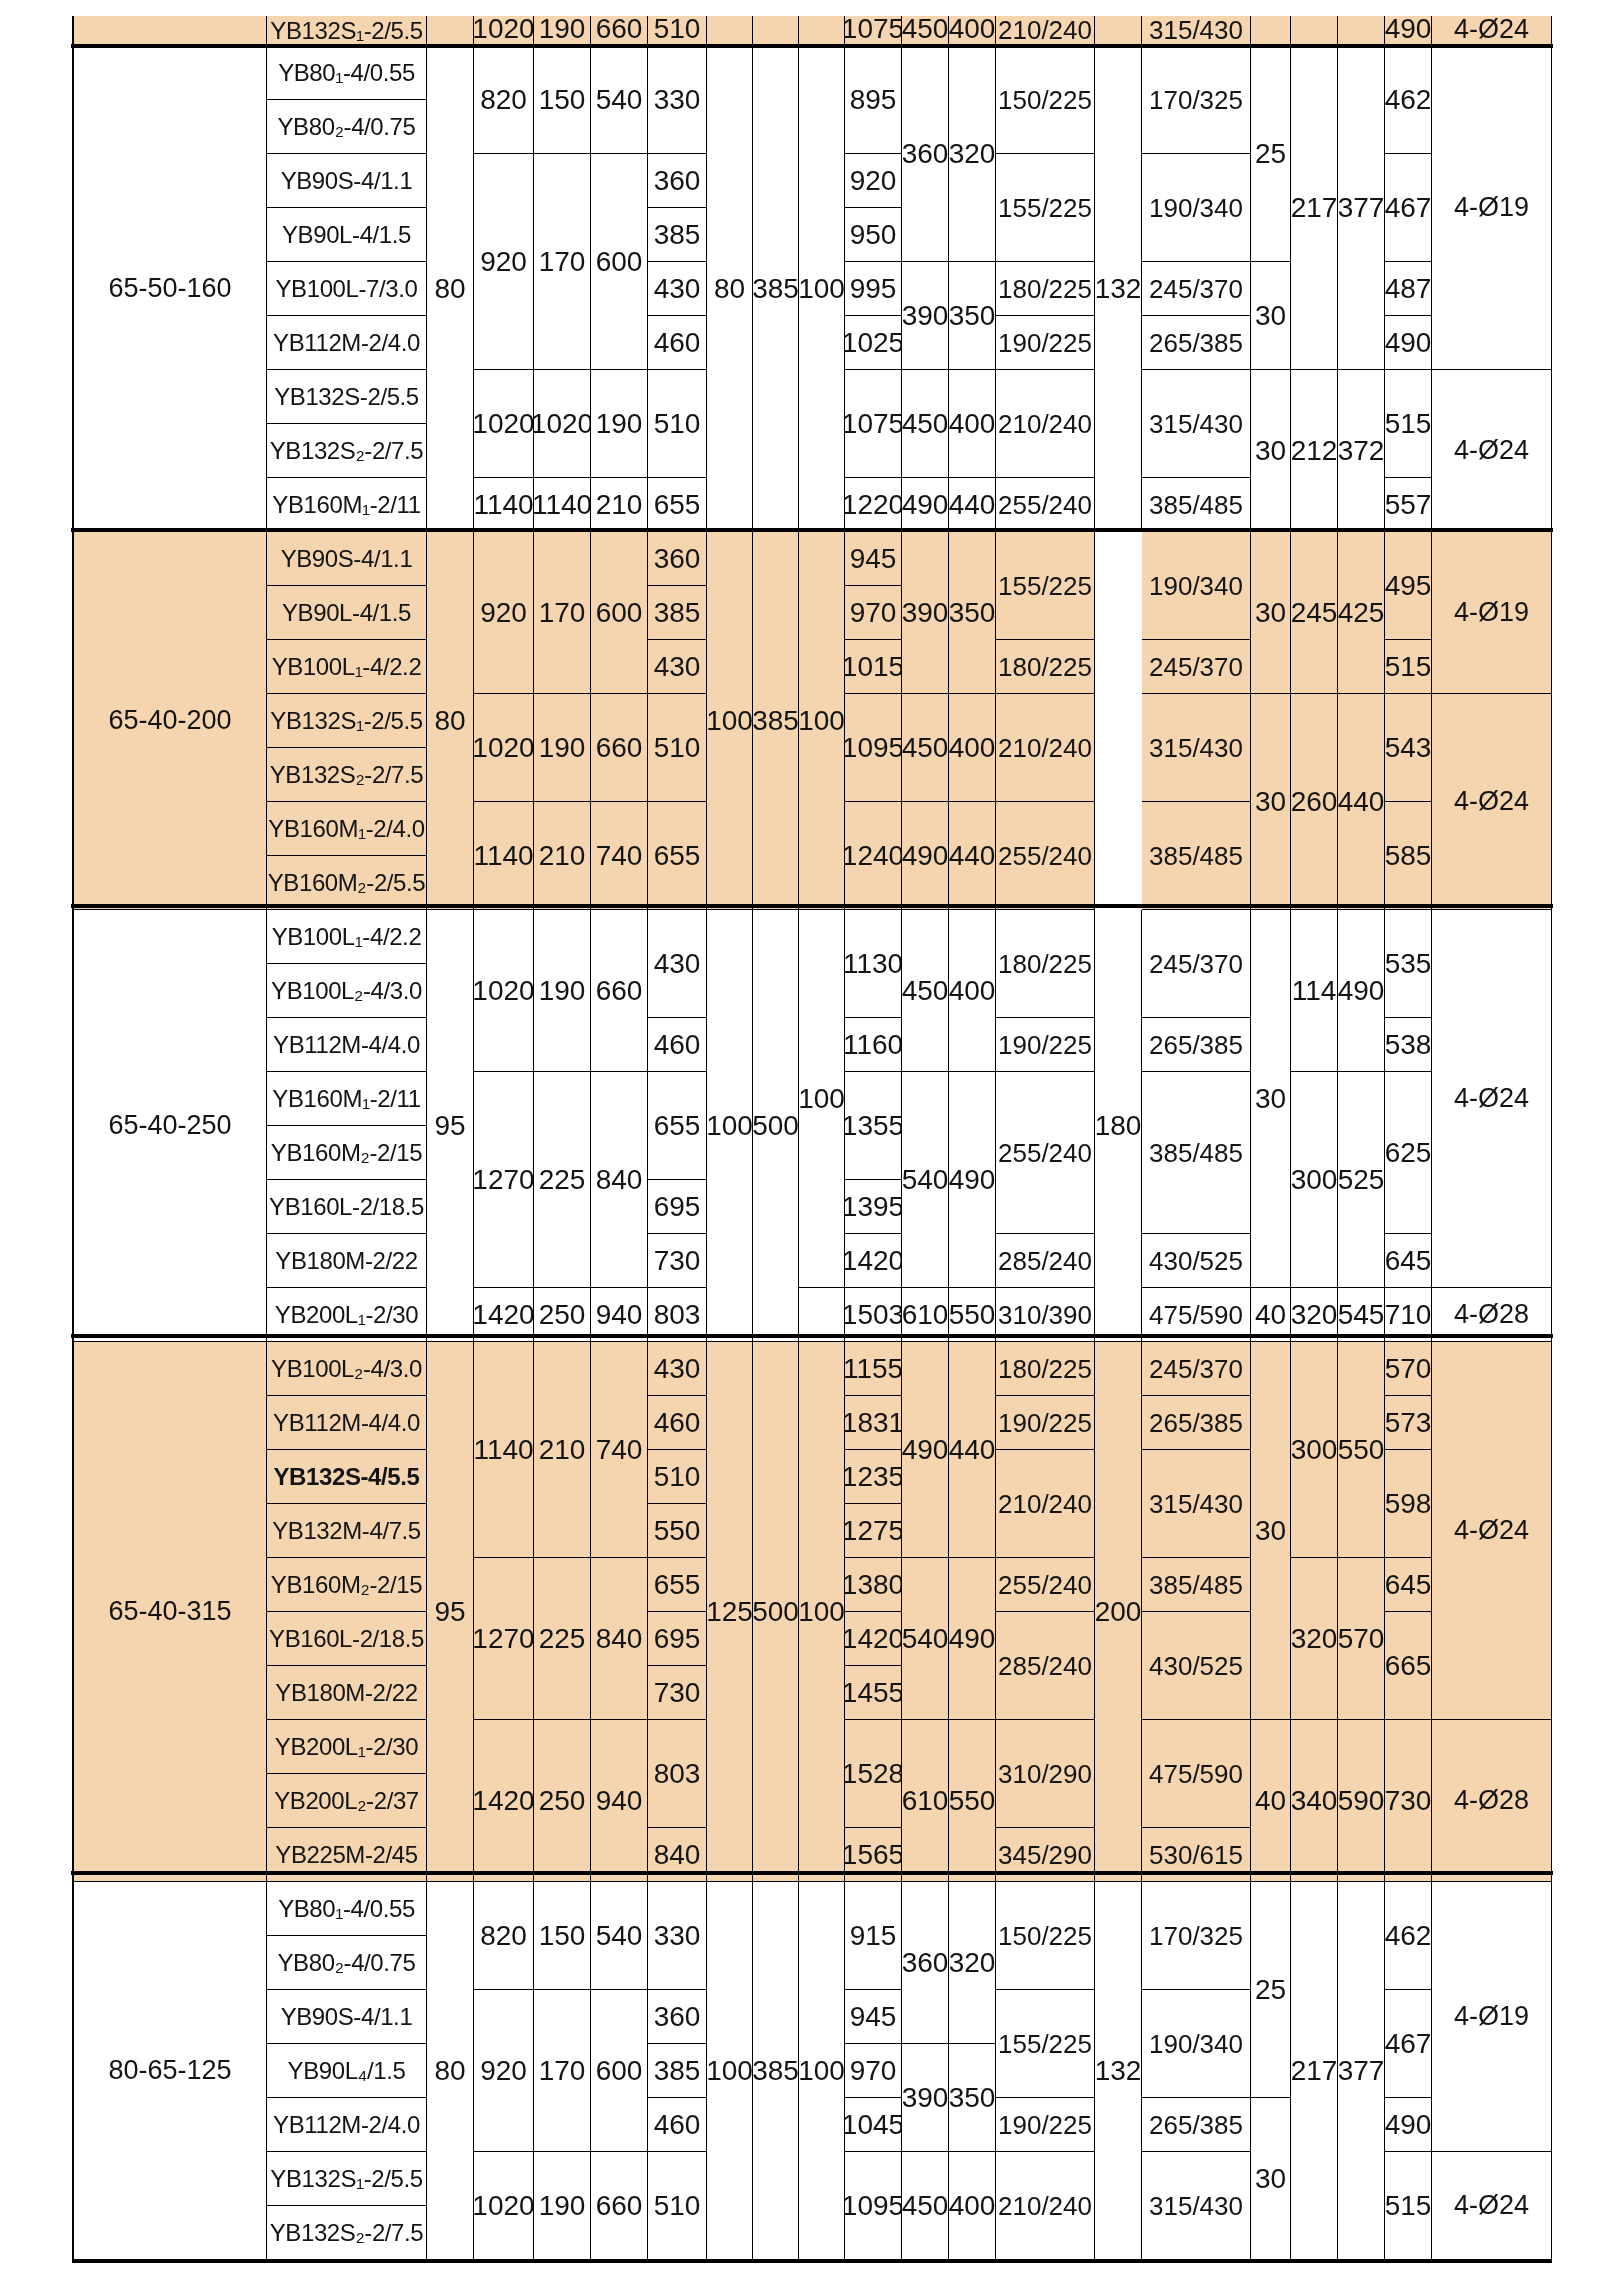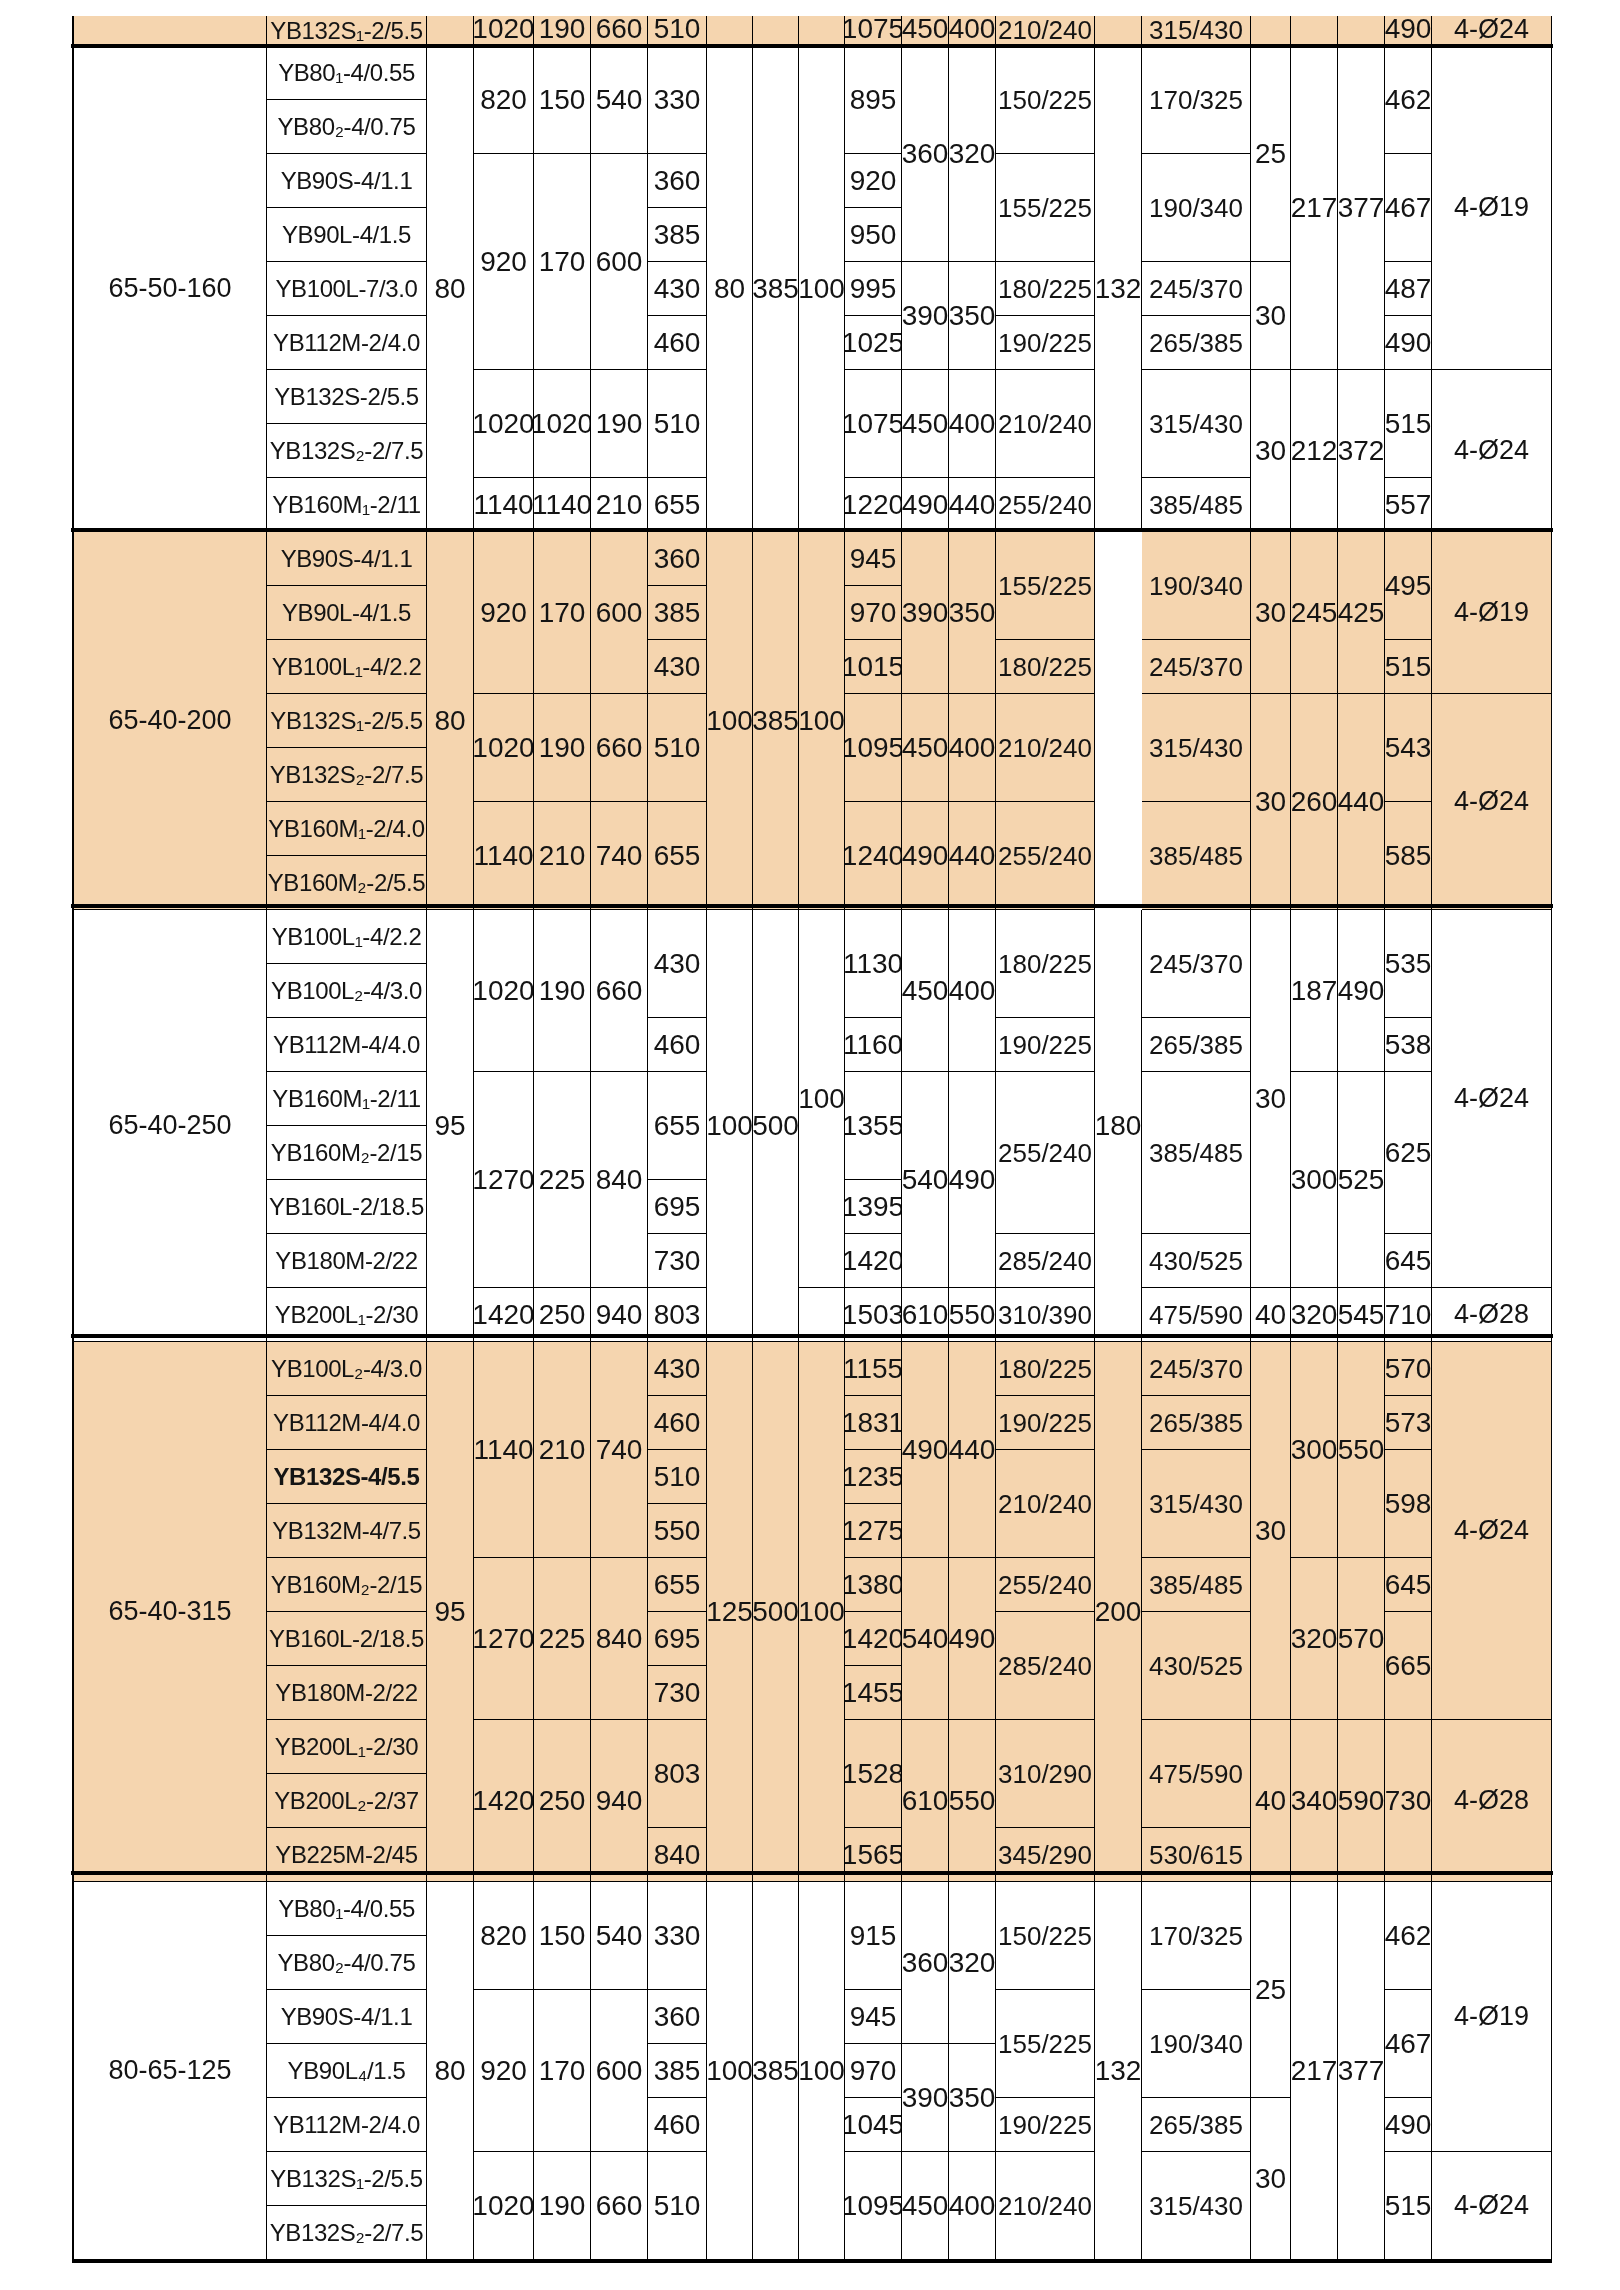--- a/index.html
+++ b/index.html
@@ -238,21 +238,21 @@
         <div class="cell white frac" style="grid-area: 24 / 14 / span 1;">285/240</div>
         <div class="cell white frac" style="grid-area: 25 / 14 / span 1;">310/390</div>
         <div class="cell white" style="grid-area: 18 / 15 / span 8;">180</div>
         <div class="cell white frac" style="grid-area: 18 / 16 / span 2;">245/370</div>
         <div class="cell white frac" style="grid-area: 20 / 16 / span 1;">265/385</div>
         <div class="cell white frac" style="grid-area: 21 / 16 / span 3;">385/485</div>
         <div class="cell white frac" style="grid-area: 24 / 16 / span 1;">430/525</div>
         <div class="cell white frac" style="grid-area: 25 / 16 / span 1;">475/590</div>
         <div class="cell white" style="grid-area: 18 / 17 / span 7;">30</div>
         <div class="cell white" style="grid-area: 25 / 17 / span 1;">40</div>
-        <div class="cell white" style="grid-area: 18 / 18 / span 3;">187</div>
+        <div class="cell white" style="grid-area: 18 / 18 / span 3;">114</div>
         <div class="cell white" style="grid-area: 21 / 18 / span 4;">300</div>
         <div class="cell white" style="grid-area: 25 / 18 / span 1;">320</div>
         <div class="cell white" style="grid-area: 18 / 19 / span 3;">490</div>
         <div class="cell white" style="grid-area: 21 / 19 / span 4;">525</div>
         <div class="cell white" style="grid-area: 25 / 19 / span 1;">545</div>
         <div class="cell white" style="grid-area: 18 / 20 / span 2;">535</div>
         <div class="cell white" style="grid-area: 20 / 20 / span 1;">538</div>
         <div class="cell white" style="grid-area: 21 / 20 / span 3;">625</div>
         <div class="cell white" style="grid-area: 24 / 20 / span 1;">645</div>
         <div class="cell white" style="grid-area: 25 / 20 / span 1;">710</div>

